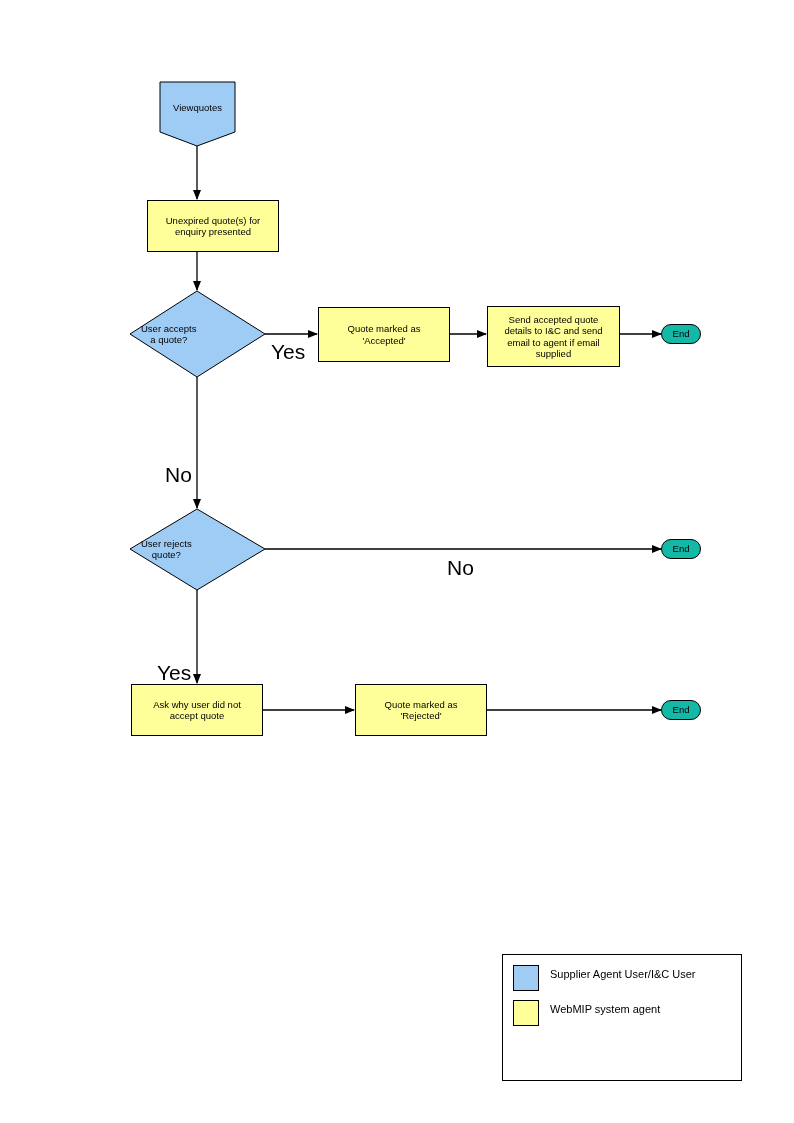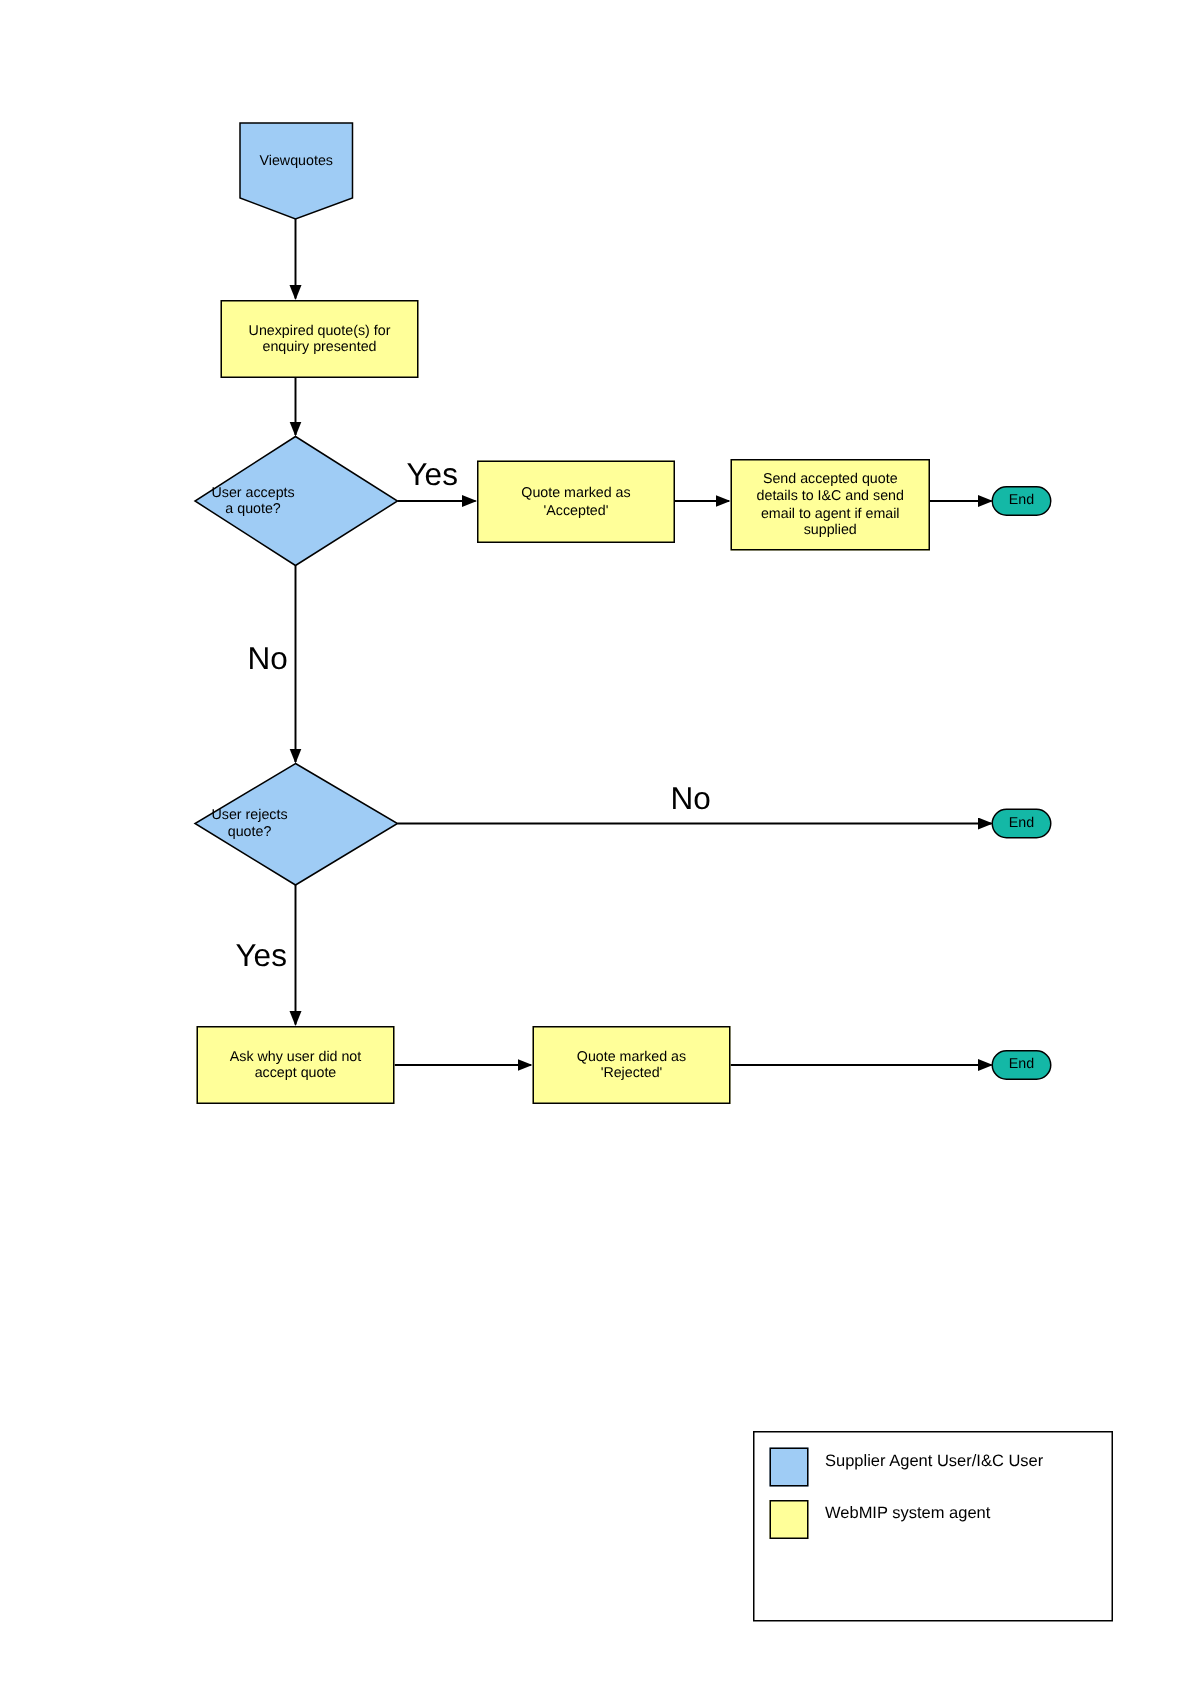--- a/index.html
+++ b/index.html
@@ -67,20 +67,21 @@
     border-radius: 10px;
     font-size: 9.5px;
   }
   .edge-label {
     position: absolute;
     font-size: 21px;
     color: #000000;
     font-family: "Liberation Sans", sans-serif;
     line-height: 1;
     white-space: nowrap;
+    margin-top: 35px;
   }
   
   #legend {
     position: absolute;
     left: 502px;
     top: 954px;
     width: 240px;
     height: 127px;
     border: 1px solid #000000;
     background: #ffffff;

